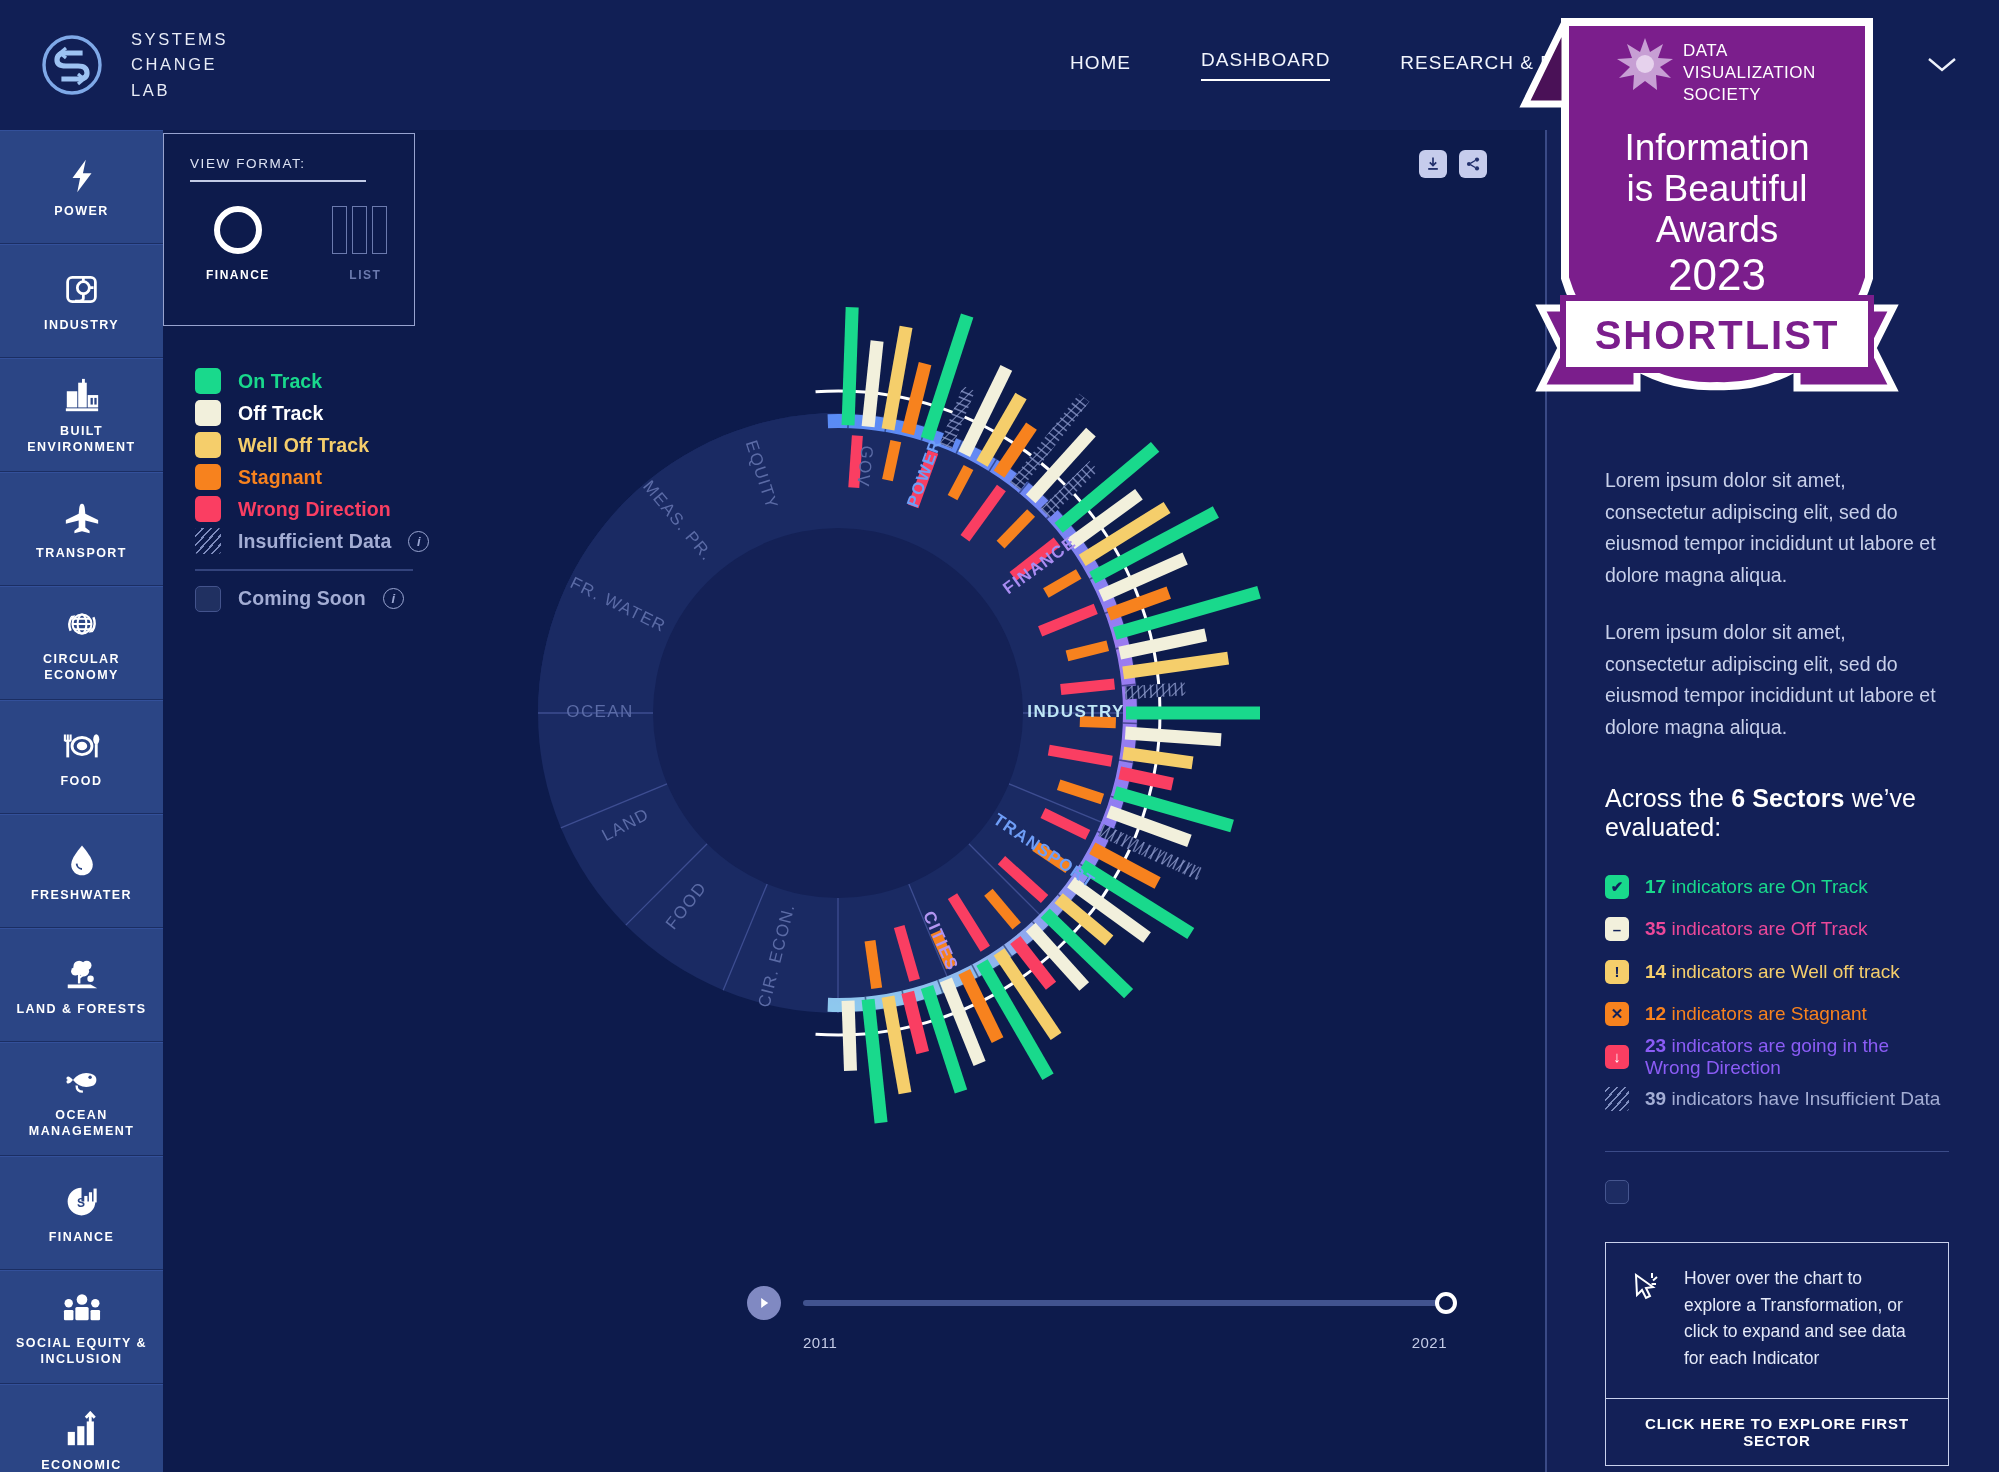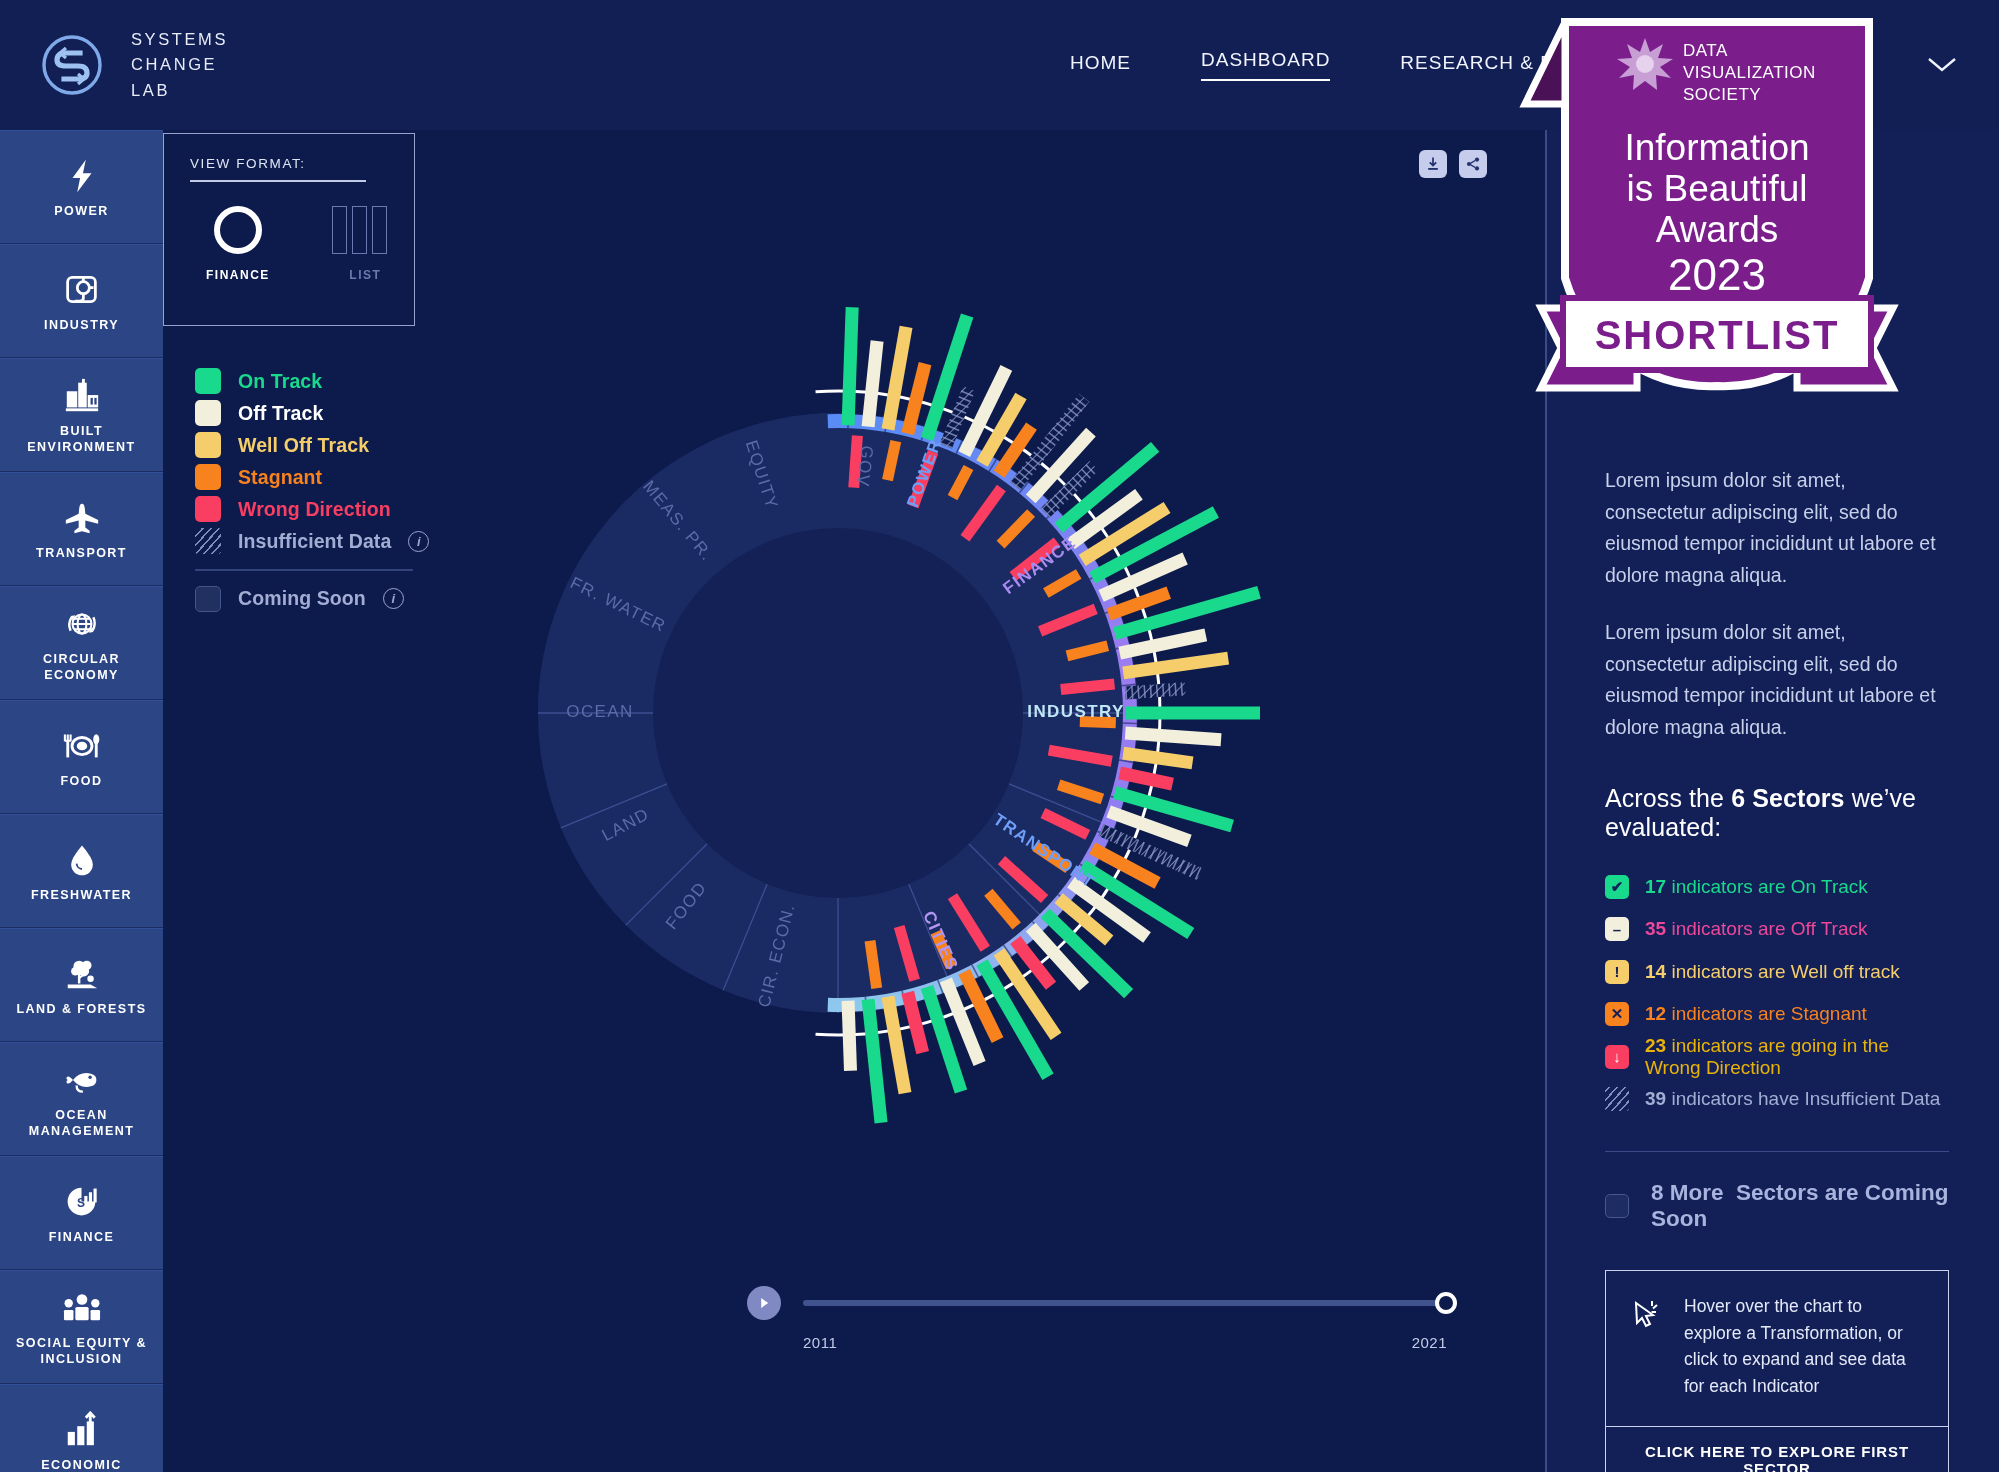--- a/index.html
+++ b/index.html
@@ -563,32 +563,31 @@
     <div class="stat-row">
       <span class="stat-ico" style="background:#F5CE6B">!</span>
       <span class="stat-txt" style="color:#F5CE6B"><b>14</b> <span>indicators are Well off track</span></span>
     </div>
     <div class="stat-row">
       <span class="stat-ico" style="background:#F7821E">✕</span>
       <span class="stat-txt" style="color:#F7821E"><b>12</b> <span>indicators are Stagnant</span></span>
     </div>
     <div class="stat-row">
       <span class="stat-ico" style="background:#FA3E62;color:#fff">↓</span>
-      <span class="stat-txt" style="color:#eab308"><b>23</b> <span>indicators are going in the Wrong Direction</span></span>
+      <span class="stat-txt" style="color:#8b5cf6"><b>23</b> <span>indicators are going in the Wrong Direction</span></span>
     </div>
     <div class="stat-row">
       <span class="stat-ico hatch"></span>
       <span class="stat-txt" style="color:#A3ADD4"><b>39</b> <span>indicators have Insufficient Data</span></span>
     </div>
 
     <div class="rp-hr"></div>
 
     <div class="coming-row">
       <span class="coming-sw"></span>
-      <span class="coming-txt"><span>8 More</span>&nbsp; <span>Sectors are Coming Soon</span></span>
     </div>
 
     <div class="hint-box">
       <div class="hint-inner">
         <span style="flex:none;margin-top:4px;">
           <svg viewBox="0 0 34 34" width="34" height="34">
             <path d="M8 6 L9 26 L14 21 L18 29 L22 27 L18 19 L25 18 Z" fill="none" stroke="#ffffff" stroke-width="2"></path>
             <path d="M24 4 v5 M29 8 l-4 3.5 M28 15 h-4.5" stroke="#ffffff" stroke-width="2" fill="none"></path>
           </svg>
         </span>

